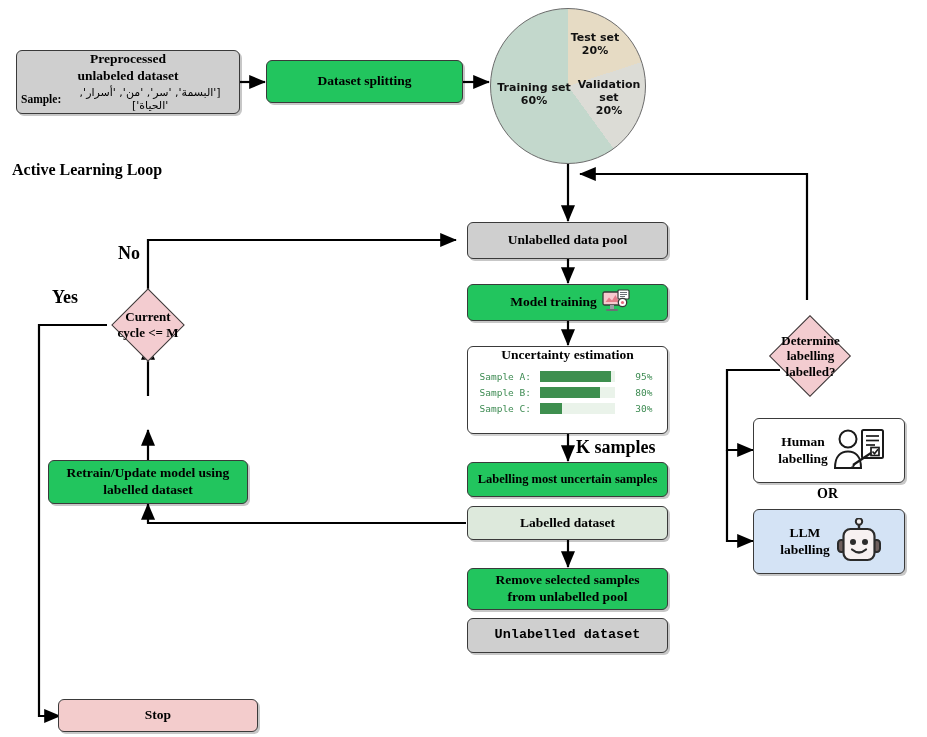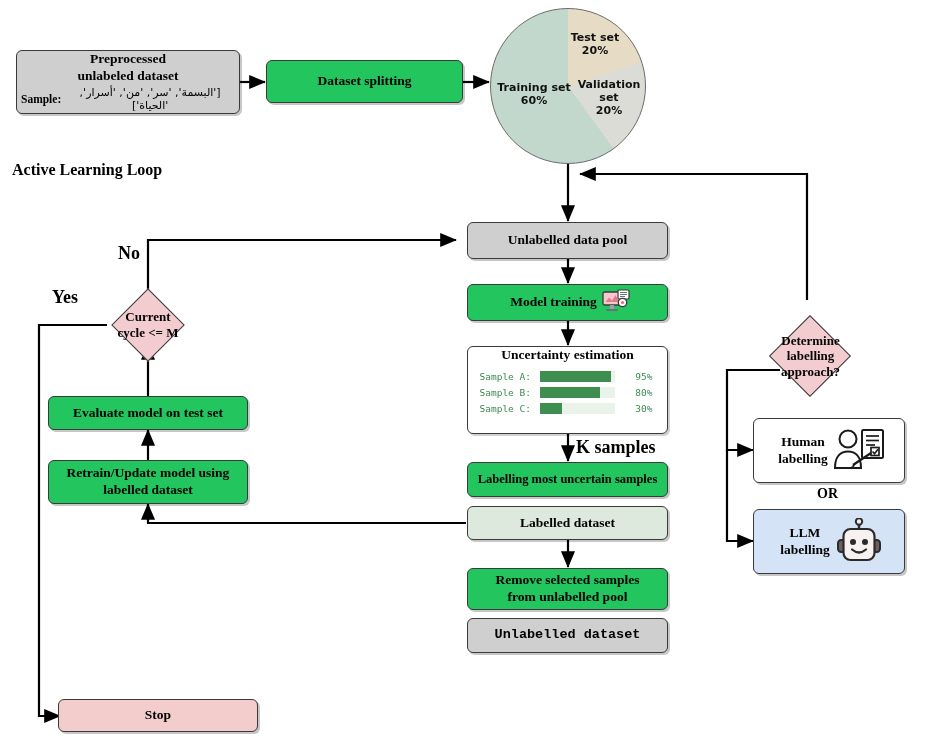--- a/index.html
+++ b/index.html
@@ -128,23 +128,20 @@
   <div class="panel-region" style="left:708px;top:299px;width:211px;height:291px;z-index:-1;"></div>
 
   <div class="diamond" style="left:122px;top:299px;width:52px;height:52px;"></div>
   <div class="diamond-text" style="left:104px;top:300px;width:88px;height:50px;flex-direction:column;">
     <span>Current</span>
     <span>cycle &lt;= M</span>
   </div>
   <div class="edge-label" style="left:118px;top:243px;">No</div>
   <div class="edge-label" style="left:52px;top:287px;">Yes</div>
 
-  <div class="box cream" style="left:48px;top:396px;width:200px;height:34px;">
-    <span class="lbl">Evaluate model on test set</span>
-  </div>
 
   <div class="box cream" style="left:48px;top:460px;width:200px;height:44px;flex-direction:column;">
     <span class="lbl">Retrain/Update model using</span>
     <span class="lbl">labelled dataset</span>
   </div>
 
   <div class="box pink" style="left:58px;top:699px;width:200px;height:33px;">
     <span class="lbl">Stop</span>
   </div>
 
@@ -209,21 +206,21 @@
   </div>
 
   <div class="box grey" style="left:467px;top:618px;width:201px;height:35px;font-family:Liberation Mono, monospace;">
     <span class="lbl">Unlabelled dataset</span>
   </div>
 
   <div class="diamond" style="left:781px;top:327px;width:58px;height:58px;"></div>
   <div class="diamond-text" style="left:766px;top:327px;width:89px;height:58px;flex-direction:column;">
     <span>Determine</span>
     <span>labelling</span>
-    <span>approach?</span>
+    <span>labelled?</span>
   </div>
 
   <div class="box white with-icon" style="left:753px;top:418px;width:152px;height:65px;">
     <span class="lbl" style="flex-direction:column;display:flex;">
       <span>Human</span>
       <span>labelling</span>
     </span>
     <svg class="icon-svg" width="54" height="48" viewBox="0 0 54 48">
       <circle cx="16" cy="12" r="8.5" fill="#fff" stroke="#1a1a1a" stroke-width="2"></circle>
       <path d="M3 41 C3 29 9 24.5 16 24.5 C23 24.5 29 29 29 41 Z" fill="#fff" stroke="#1a1a1a" stroke-width="2"></path>

